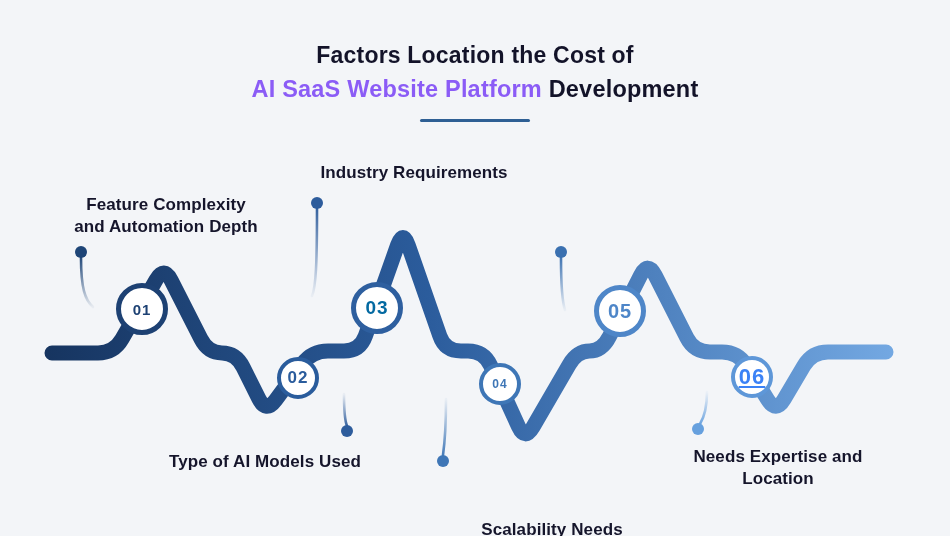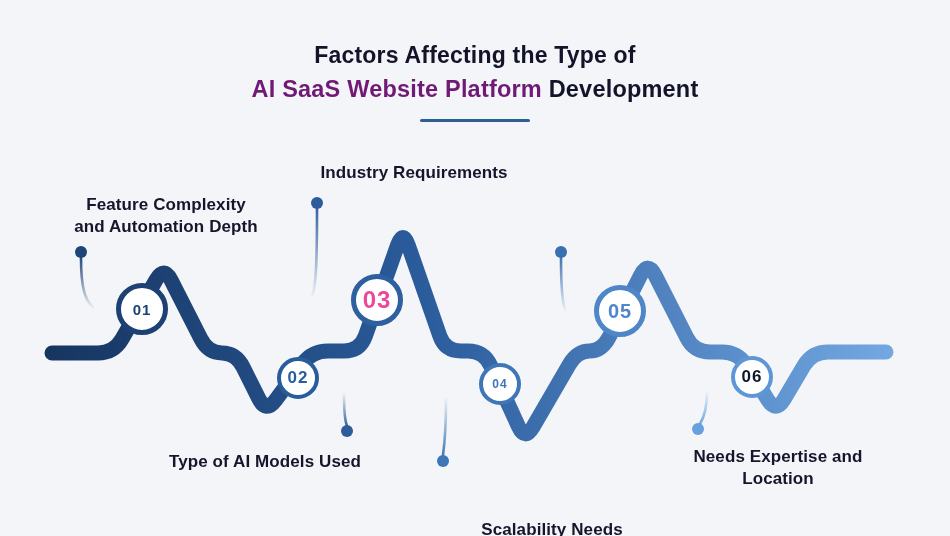--- a/index.html
+++ b/index.html
@@ -14,40 +14,40 @@
   .logo-text .lt-blue{color:#3a6cb3;}
   .logo-text .lt-num{color:#1e3a5f;font-weight:bold;}
   .logo-text .lt-dark{color:#35353b;}
   .logo-tagline{position:absolute;left:4px;top:50px;font-size:7px;font-weight:bold;
                 letter-spacing:1.35px;color:#2a2a2e;z-index:2;}
 
   
   .title-wrap{position:absolute;left:175px;top:42px;width:600px;text-align:center;z-index:2;}
   .title-line1{font-size:23px;font-weight:bold;color:#131329;letter-spacing:.2px;}
   .title-line2{font-size:23.5px;font-weight:bold;color:#131329;margin-top:7px;letter-spacing:.2px;}
-  .title-line2 .hl{color:#701a75;margin-top:8px;}
+  .title-line2 .hl{color:#8b5cf6;margin-top:8px;}
   .title-underline{position:absolute;left:420px;top:119px;width:110px;height:3px;
                    background:#2e5f94;border-radius:2px;}
 
   
   #wave-svg{position:absolute;left:0;top:0;z-index:1;}
   #node-layer{position:absolute;left:0;top:0;width:950px;height:536px;z-index:2;pointer-events:none;}
   .node{position:absolute;background:#ffffff;border-radius:50%;box-sizing:border-box;
         display:flex;align-items:center;justify-content:center;font-weight:bold;letter-spacing:1px;}
   .mlabel{position:absolute;width:300px;text-align:center;font-size:17px;font-weight:bold;
           color:#15152b;line-height:22px;letter-spacing:.1px;}
 </style>
 </head>
 <body>
 
 <div class="canvas">
 
 
   <div class="title-wrap">
-    <div class="title-line1">Factors Affecting the Type of</div>
+    <div class="title-line1">Factors Location the Cost of</div>
     <div class="title-line2"><span class="hl">AI SaaS Website Platform</span><span> Development</span></div>
   </div>
   <div class="title-underline"></div>
 
   <svg id="wave-svg" width="950" height="536">
       <defs>
         <linearGradient id="waveGrad" gradientUnits="userSpaceOnUse" x1="40" y1="0" x2="900" y2="0">
           <stop offset="0" stop-color="#16345F"></stop>
           <stop offset="0.45" stop-color="#2B5C9C"></stop>
           <stop offset="1" stop-color="#74A9E3"></stop>
@@ -99,36 +99,36 @@
       <div class="mlabel" style="left: 16px; top: 194px;">
         <div>Feature Complexity</div>
         <div>and Automation Depth</div>
       </div>
       <div class="node" style="left: 277px; top: 357px; width: 42px; height: 42px; border: 4px solid rgb(42, 92, 156); color: rgb(42, 92, 156); font-size: 17px;">
         <span>02</span>
       </div>
       <div class="mlabel" style="left: 115px; top: 451px;">
         <div>Type of AI Models Used</div>
       </div>
-      <div class="node" style="left: 351px; top: 274px; width: 52px; height: 52px; border: 5px solid rgb(46, 95, 159); color: #ec4899; font-size: 24px;">
+      <div class="node" style="left: 351px; top: 282px; width: 52px; height: 52px; border: 5px solid rgb(46, 95, 159); color: #0369a1; font-size: 19px;">
         <span>03</span>
       </div>
       <div class="mlabel" style="left: 264px; top: 162px;">
         <div>Industry Requirements</div>
       </div>
       <div class="node" style="left: 479px; top: 363px; width: 42px; height: 42px; border: 4px solid rgb(62, 118, 182); color: rgb(62, 118, 182); font-size: 12px;">
         <span>04</span>
       </div>
       <div class="mlabel" style="left: 402px; top: 476px; margin-top: 43px;">
         <div>Scalability Needs</div>
       </div>
       <div class="node" style="left: 594px; top: 285px; width: 52px; height: 52px; border: 5px solid rgb(78, 134, 200); color: rgb(78, 134, 200); font-size: 20px;">
         <span>05</span>
       </div>
-      <div class="node" style="left: 731px; top: 356px; width: 42px; height: 42px; border: 4px solid rgb(94, 151, 216); color: #0f172a; font-size: 17px;">
+      <div class="node" style="left: 731px; top: 356px; width: 42px; height: 42px; border: 4px solid rgb(94, 151, 216); color: #3b82f6; font-size: 22px; text-decoration: underline;">
         <span>06</span>
       </div>
       <div class="mlabel" style="left: 628px; top: 446px;">
         <div>Needs Expertise and</div>
         <div>Location</div>
       </div>
     </div>
 
 </div>
 

